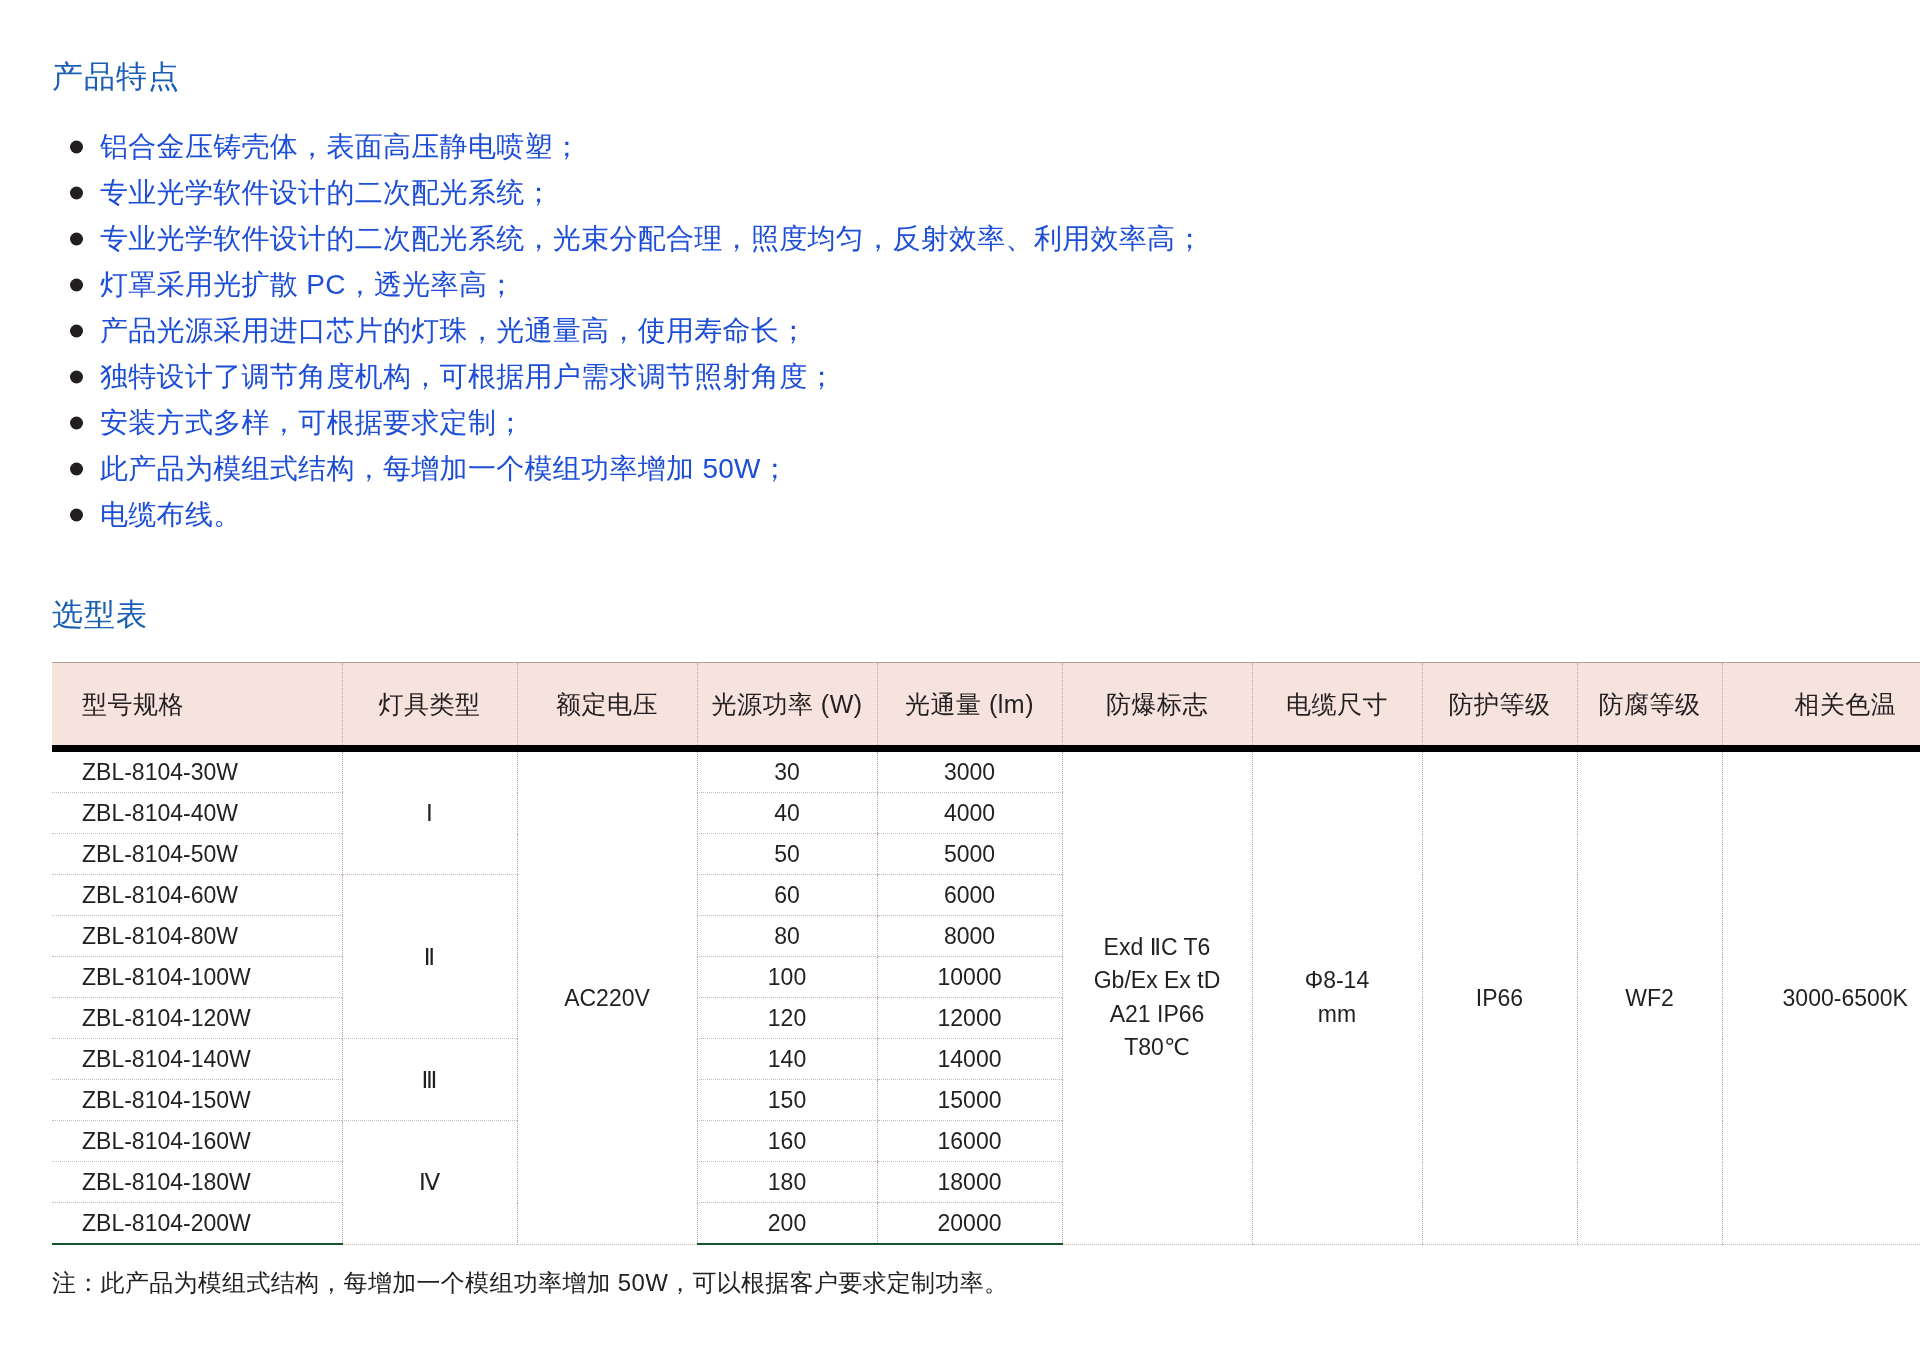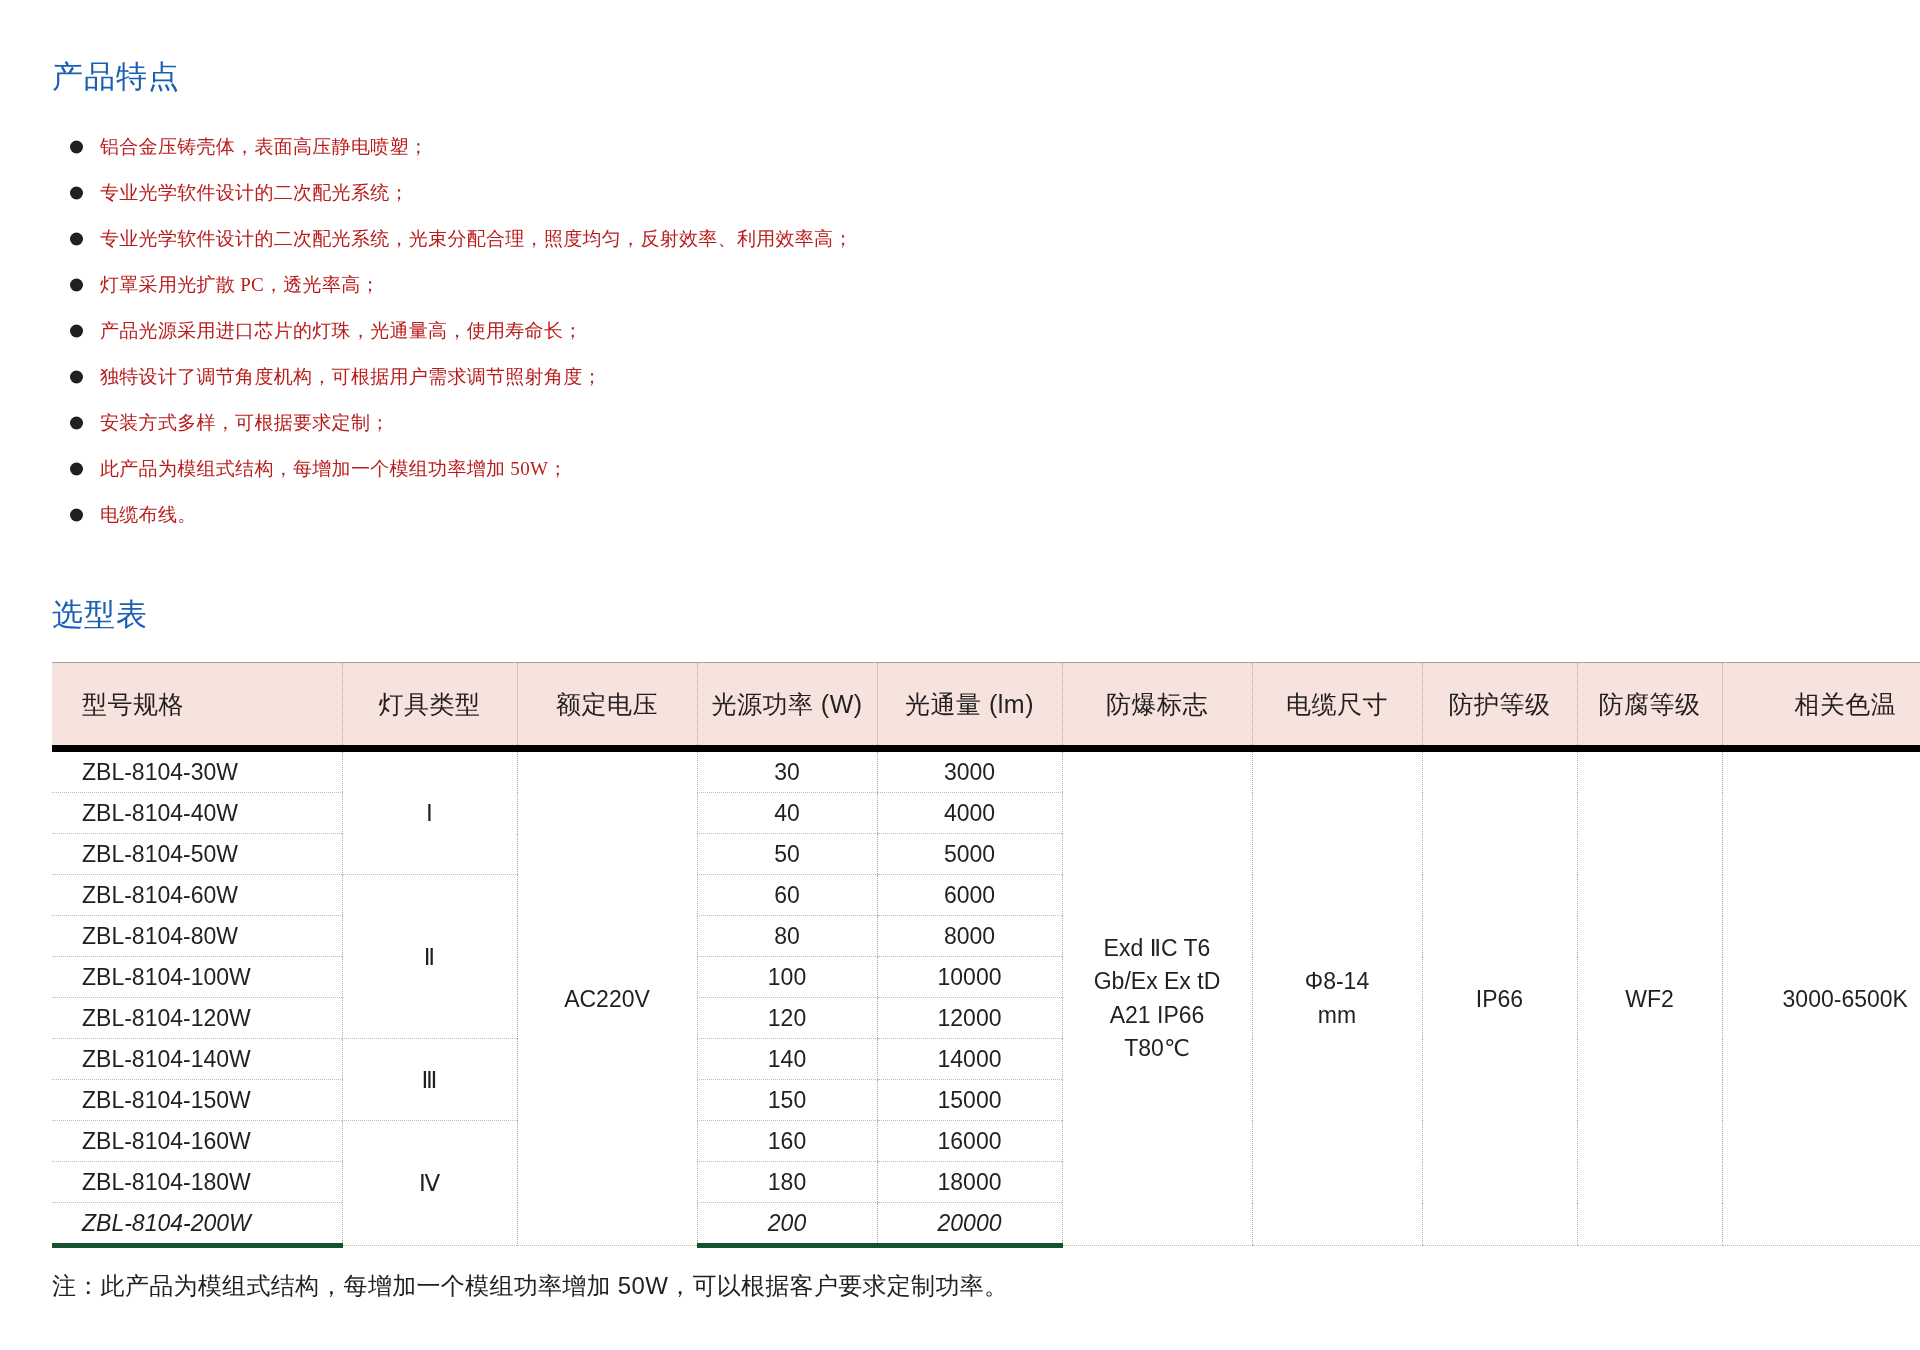--- a/index.html
+++ b/index.html
@@ -34,26 +34,25 @@
   #table-title { padding-top: 56px; }
 
   
   .feature-list {
     list-style: none;
     margin: 26px 0 0 0;
     padding: 0 0 0 8px;
   }
   .feature-list li {
     position: relative;
-    font-size: 19px;
+    font-size: 28px;
     line-height: 46px;
-    color: #b91c1c;
+    color: #1d4ed8;
     padding-left: 40px;
     letter-spacing: 0.3px;
-    font-family: Liberation Serif, serif;
   }
   .feature-list li .bullet {
     position: absolute;
     left: 10px;
     top: 50%;
     transform: translateY(-50%);
     width: 13px;
     height: 13px;
     border-radius: 50%;
     background: #231f20;
@@ -92,22 +91,21 @@
     border-left: 1px dotted #b9a7a2;
     border-bottom: 1px dotted #c9b9b5;
     line-height: 38px;
   }
   table.spec tbody td.model {
     text-align: left;
     padding-left: 30px;
     border-left: none;
   }
   table.spec tbody tr:last-child td {
-    border-bottom: 5px solid #14532d;
-    font-style: italic;
+    border-bottom: 2px solid #14532d;
   }
   table.spec tbody td.merged {
     vertical-align: middle;
     border-bottom: 1px dotted #c9b9b5;
   }
   table.spec tbody td.tall {
     line-height: 1.45;
   }
   .note {
     font-size: 24px;

